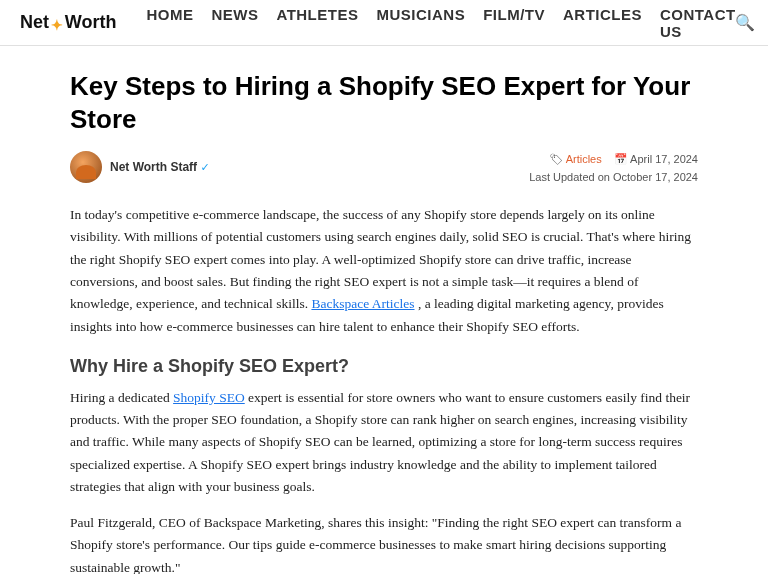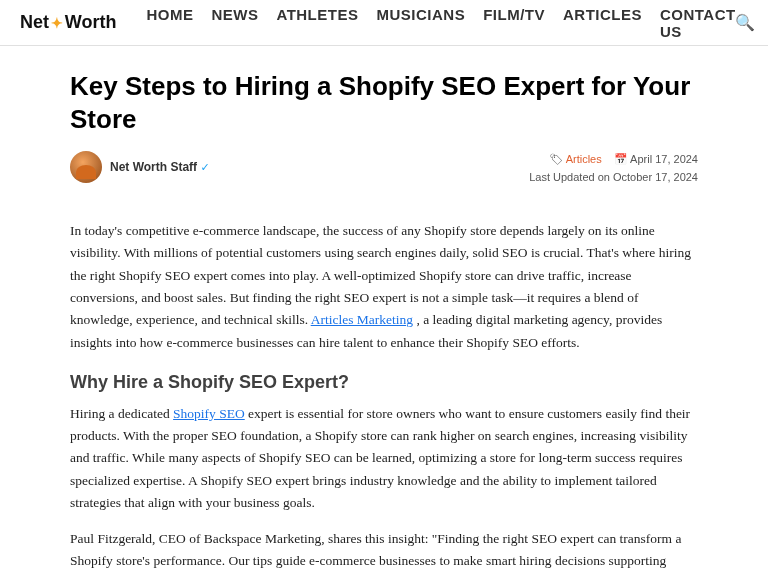--- a/index.html
+++ b/index.html
@@ -15,21 +15,21 @@
       background: #fff;
     }
     #logo {
       font-family: Arial, sans-serif;
       font-weight: 700;
       font-size: 18px;
       color: #111;
       margin-right: 30px;
       white-space: nowrap;
       display: flex;
-      align-items: center;
+      align-items: flex-end;
       gap: 2px;
     }
     #logo .star {
       color: #f5a623;
       font-size: 14px;
     }
     #nav {
       display: flex;
       gap: 18px;
       font-family: Arial, sans-serif;
@@ -63,21 +63,21 @@
       font-size: 26px;
       line-height: 1.25;
       color: #000000;
       margin-bottom: 16px;
     }
 
     #byline {
       display: flex;
       align-items: flex-start;
       justify-content: space-between;
-      margin-bottom: 34px;
+      margin-bottom: 18px;
     }
     #author-section {
       display: flex;
       align-items: center;
       gap: 8px;
     }
     #avatar {
       width: 32px;
       height: 32px;
       border-radius: 50%;
@@ -184,21 +184,21 @@
         &nbsp;&nbsp;
         <span class="date-icon">📅</span>
         <span>April 17, 2024</span>
       </div>
       <div>Last Updated on October 17, 2024</div>
     </div>
   </div>
 
   <p class="body-text">
     <span>In today's competitive e-commerce landscape, the success of any Shopify store depends largely on its online visibility. With millions of potential customers using search engines daily, solid SEO is crucial. That's where hiring the right Shopify SEO expert comes into play. A well-optimized Shopify store can drive traffic, increase conversions, and boost sales. But finding the right SEO expert is not a simple task—it requires a blend of knowledge, experience, and technical skills.</span>
-    <a href="#">Articles Marketing</a>
+    <a href="#">Backspace Articles</a>
     <span>, a leading digital marketing agency, provides insights into how e-commerce businesses can hire talent to enhance their Shopify SEO efforts.</span>
   </p>
 
   <h2 class="section-heading">Why Hire a Shopify SEO Expert?</h2>
 
   <p class="body-text">
     <span>Hiring a dedicated </span>
     <a href="#">Shopify SEO</a>
     <span> expert is essential for store owners who want to ensure customers easily find their products. With the proper SEO foundation, a Shopify store can rank higher on search engines, increasing visibility and traffic. While many aspects of Shopify SEO can be learned, optimizing a store for long-term success requires specialized expertise. A Shopify SEO expert brings industry knowledge and the ability to implement tailored strategies that align with your business goals.</span>
   </p>

